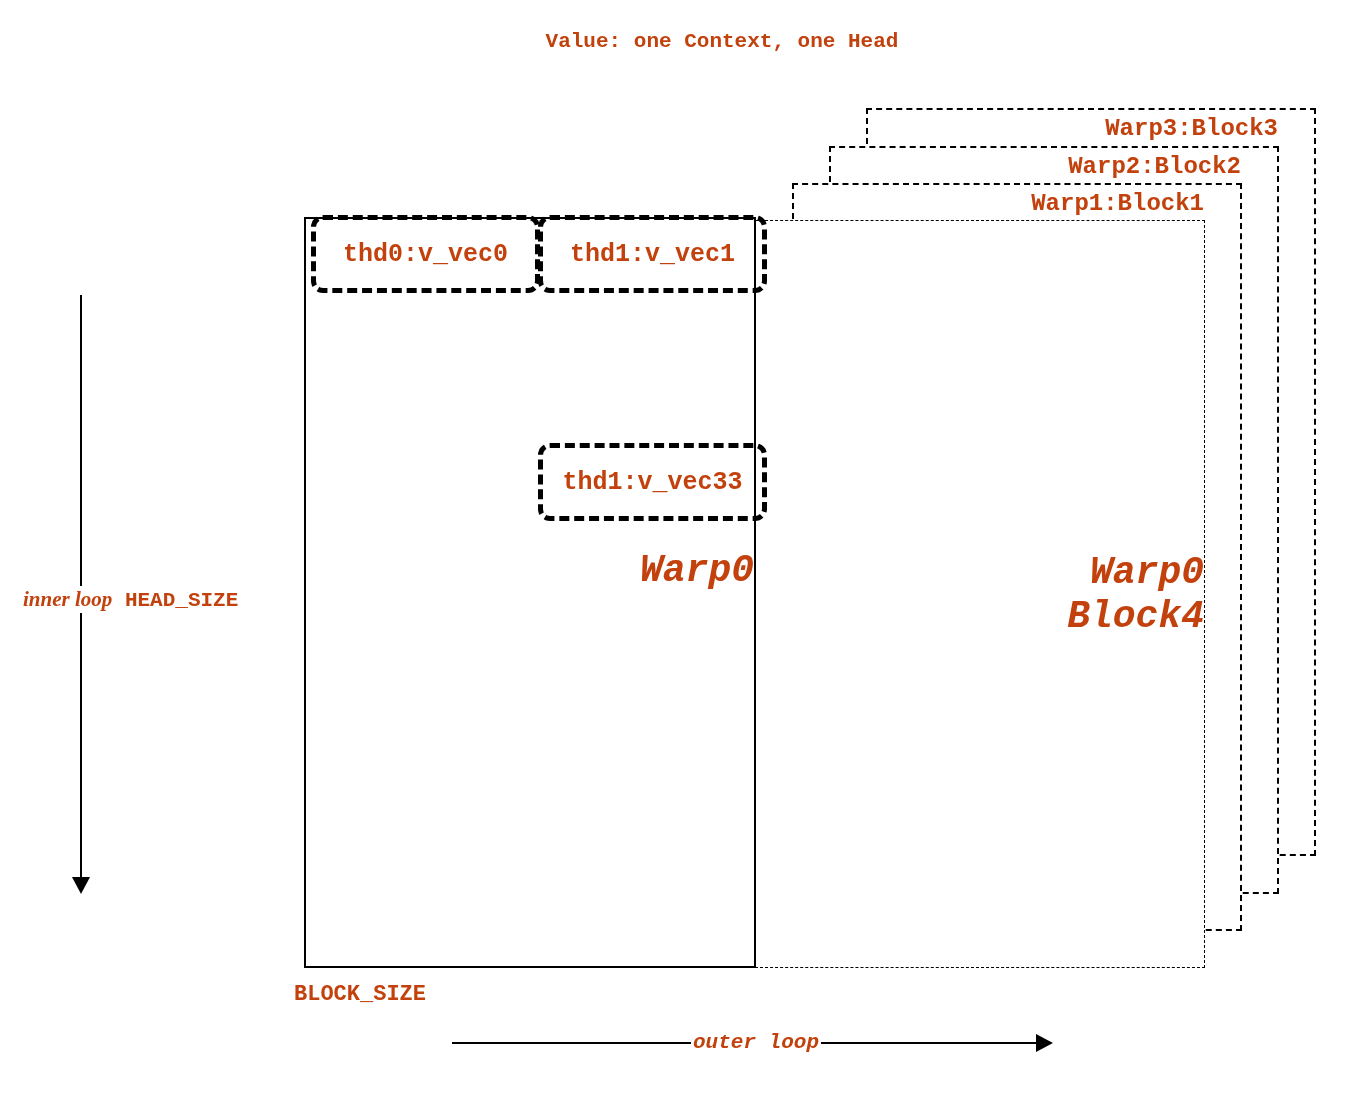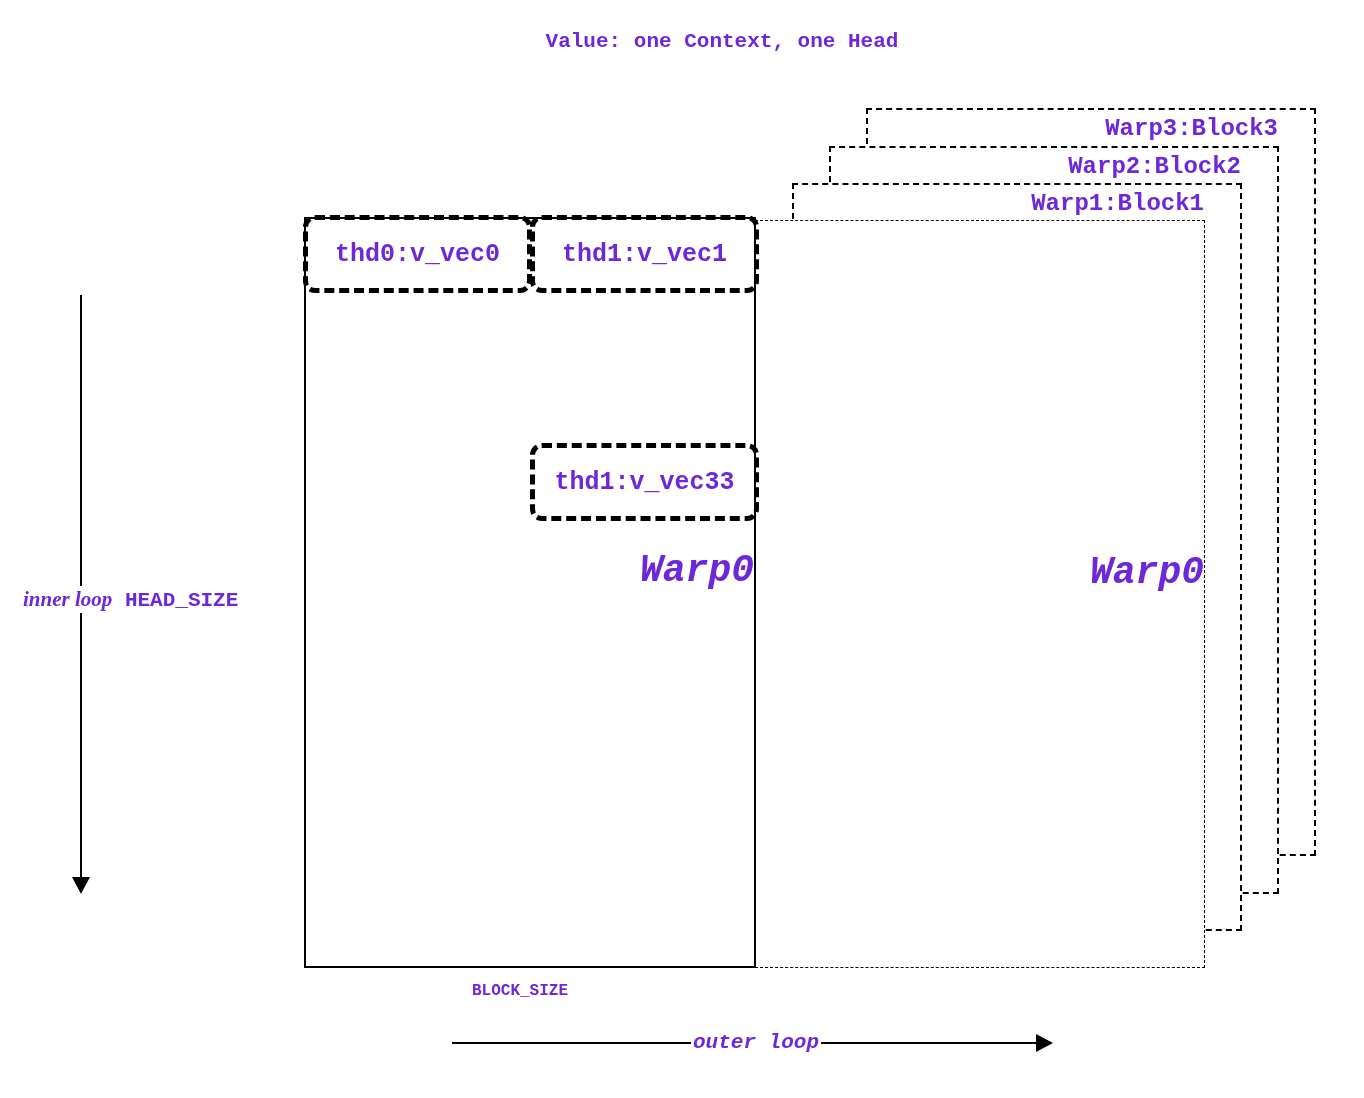--- a/index.html
+++ b/index.html
@@ -24,63 +24,64 @@
   .block4{left:755px;top:220px;width:450px;height:748px;background:#fff;
           border:1.6px dashed #000;box-sizing:border-box;z-index:4;}
   .big-label{position:absolute;left:0;width:100%;top:330px;text-align:right;
              font-size:38px;font-style:italic;line-height:44px;}
 
   
   .block0{left:304px;top:217px;width:452px;height:751px;background:#fff;
           border:2px solid #000;box-sizing:border-box;z-index:5;}
 
   
-  .vrow{position:absolute;left:0;width:100%;height:78px;}
+  .vrow{position:absolute;left:8px;width:100%;height:78px;}
   .row0{top:-4px;} .row1{top:224px;} .row2{top:524px;}
   .vbox{position:absolute;top:0;height:78px;width:229px;border:5px dashed #000;
         border-radius:12px;box-sizing:border-box;display:flex;align-items:center;
         justify-content:center;font-size:25px;background:transparent;}
   .vbox-l{left:-3px;} .vbox-r{left:224px;}
 
   
   .v-line{left:80px;top:295px;width:2px;height:584px;background:#000;z-index:6;}
   .v-head{left:72px;top:877px;width:0;height:0;border-left:9px solid transparent;
           border-right:9px solid transparent;border-top:17px solid #000;z-index:6;}
   .inner-label{left:20px;top:586px;font-size:21px;background:#fff;padding:1px 3px;
                z-index:7;white-space:nowrap;}
   .italic{font-style:italic;font-family:Liberation Serif, serif;}
 
   
-  .block-size{left:294px;top:982px;width:452px;text-align:center;font-size:16px;}
+  .block-size{left:294px;top:982px;width:452px;font-size:22px;}
   .h-line{left:452px;top:1042px;width:584px;height:2px;background:#000;z-index:6;}
   .h-head{left:1036px;top:1034px;width:0;height:0;border-top:9px solid transparent;
           border-bottom:9px solid transparent;border-left:17px solid #000;z-index:6;}
   .outer-label{left:691px;top:1031px;font-size:21px;font-style:italic;background:#fff;
                padding:0 2px;z-index:7;white-space:nowrap;}
 </style>
 </head>
 <body style="background: rgb(255, 255, 255);">
 
-<div class="stage" style="color: #6d28d9;">
+<div class="stage" style="color: #c2410c;">
 
   <div class="abs title">Value: one Context, one Head</div>
 
   <div class="abs warp-rect warp3">
     <div class="warp-label">Warp3:Block3</div>
   </div>
   <div class="abs warp-rect warp2">
     <div class="warp-label">Warp2:Block2</div>
   </div>
   <div class="abs warp-rect warp1">
     <div class="warp-label">Warp1:Block1</div>
   </div>
 
   <div class="abs block4">
     <div class="big-label">
       <div>Warp0</div>
+      <div>Block4</div>
     </div>
   </div>
 
   <div class="abs block0">
 
     <div class="vrow row0">
       <div class="vbox vbox-l">thd0:v_vec0</div>
       <div class="vbox vbox-r">thd1:v_vec1</div>
     </div>
 

